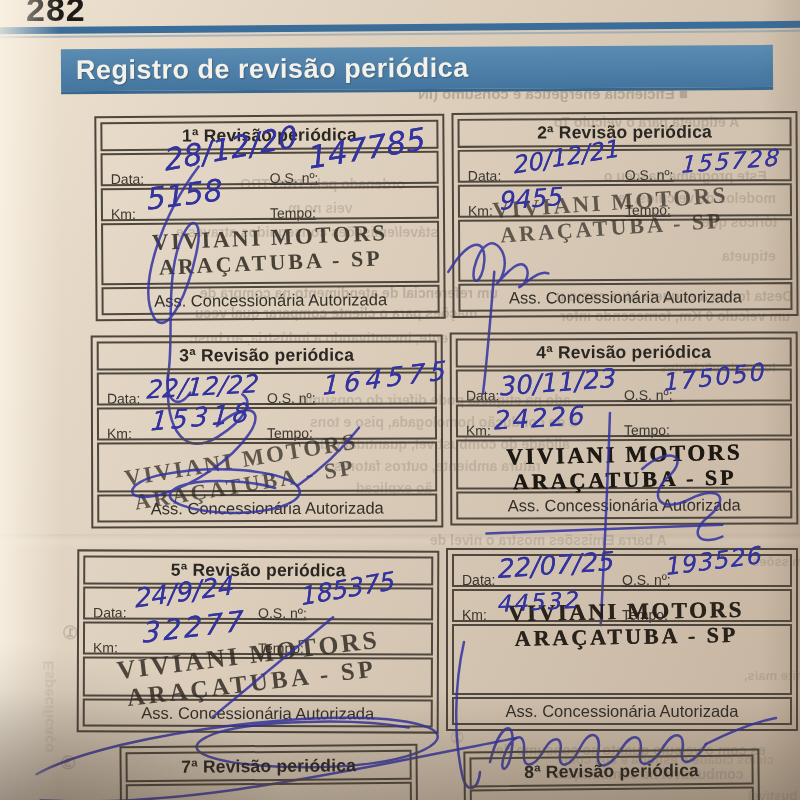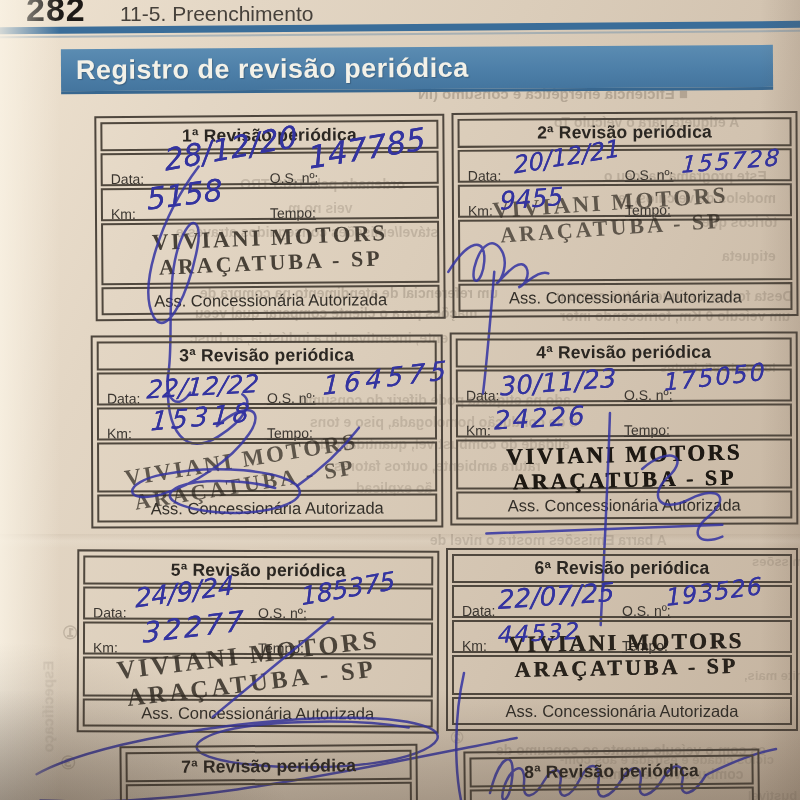--- a/index.html
+++ b/index.html
@@ -134,21 +134,20 @@
       <span class="ghost" style="left: 560px; top: 752px; font-size: 13px; opacity: 0.25; transform: scaleX(-1) rotate(0deg);">ciclos cidade e estrada e aos com-</span>
       <span class="ghost" style="left: 748px; top: 788px; font-size: 13px; opacity: 0.28; transform: scaleX(-1) rotate(0deg);">bustível</span>
       <span class="ghost" style="left: 62px; top: 622px; font-size: 18px; opacity: 0.35; transform: scaleX(-1) rotate(0deg);">①</span>
       <span class="ghost" style="left: 450px; top: 728px; font-size: 16px; opacity: 0.3; transform: scaleX(-1) rotate(0deg);">②</span>
       <span class="ghost" style="left: 60px; top: 752px; font-size: 18px; opacity: 0.35; transform: scaleX(-1) rotate(0deg);">③</span>
       <span class="ghost" style="left: 2px; top: 698px; font-size: 15px; opacity: 0.22; transform: scaleX(-1) rotate(90deg);">Especificaço</span>
     </div>
   <div class="crease"></div>
 
   <div class="page-num">282</div>
-  <div class="section-title">11-5. Preenchimento</div>
   <div class="toprule"></div>
   <div class="toprule2"></div>
   <div class="banner">
     <span>Registro de revisão periódica</span>
   </div>
 
   <div class="card c1">
     <div class="row title">1ª Revisão periódica</div>
     <div class="row fields">
       <span class="lbl first">Data:</span>
@@ -274,21 +273,20 @@
       <svg class="sig" viewBox="-70 -70 500 320">
         <path d="M-48,116 C30,72 280,42 344,68 C376,82 320,108 226,108 C130,108 82,92 132,74 C170,62 266,58 324,68"></path>
         <path d="M248,-42 L128,58"></path>
         <path d="M-44,142 C100,150 260,112 432,78"></path>
       </svg>
     </div>
     <div class="row ass">Ass. Concessionária Autorizada</div>
   </div>
 
   <div class="card c6">
-    <div class="row title">6ª Revisão periódica</div>
     <div class="row fields">
       <span class="lbl first">Data:</span>
       <span class="hw hw-data">22/07/25</span>
       <span class="lbl second">O.S. nº:</span>
       <span class="hw hw-os">193526</span>
     </div>
     <div class="row fields">
       <span class="lbl first">Km:</span>
       <span class="hw hw-km">44532</span>
       <span class="lbl second">Tempo:</span>

